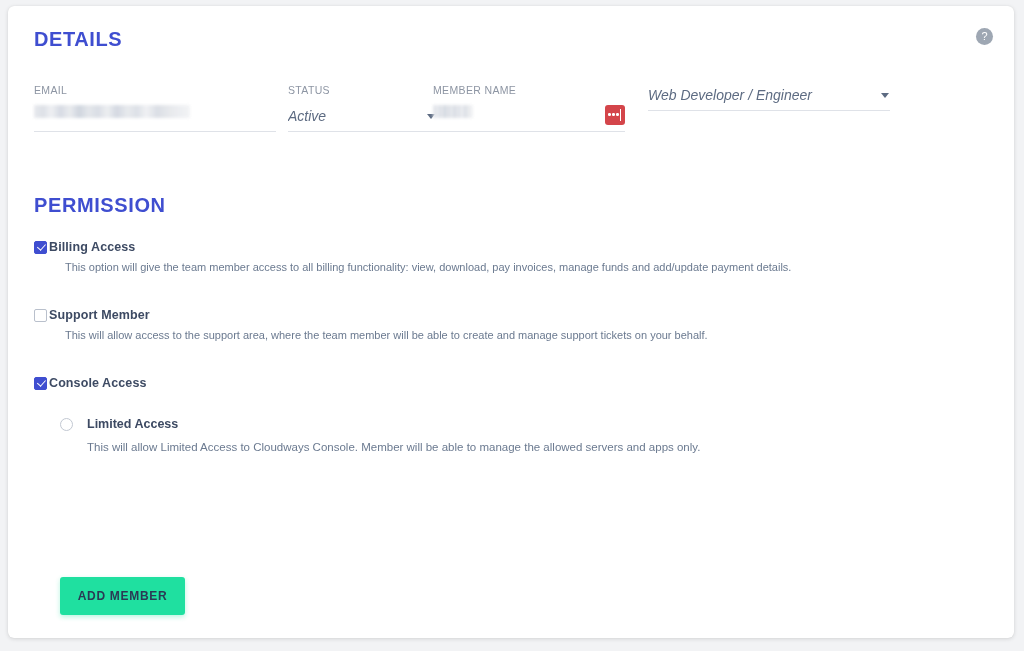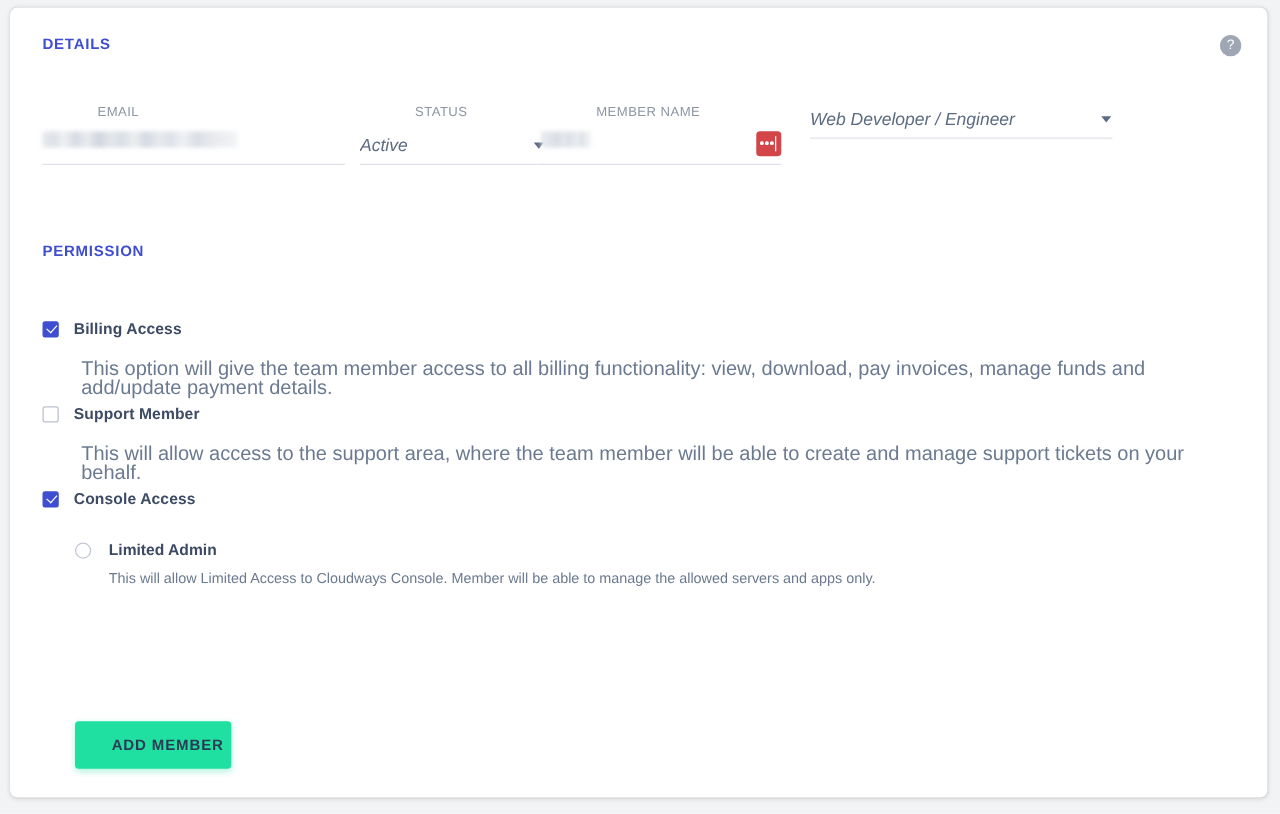--- a/index.html
+++ b/index.html
@@ -50,21 +50,21 @@
     font-family: "Liberation Sans", sans-serif;
     cursor: pointer;
     user-select: none;
   }
 
   
   .section-heading {
     position: absolute;
     left: 26px;
     color: #3f4ed0;
-    font-size: 12px;
+    font-size: 20px;
     font-weight: bold;
     letter-spacing: 0.6px;
   }
   #details-heading { top: 22px; }
   #permission-heading { top: 188px; }
 
   
   .details-row {
     position: absolute;
     top: 78px;
@@ -77,21 +77,20 @@
     top: 0;
     box-sizing: border-box;
   }
   .field-label {
     display: block;
     font-size: 10.5px;
     color: #8d95a3;
     letter-spacing: 0.35px;
     margin-bottom: 9px;
     text-transform: uppercase;
-    margin-left: 44px;
   }
   .field-line {
     position: relative;
     height: 26px;
     border-bottom: 1px solid #dfe2e8;
     font-style: italic;
   }
   .field-value {
     font-size: 14px;
     color: #5d6b82;
@@ -170,34 +169,33 @@
 
   
   .perm-block { position: absolute; left: 26px; width: 940px; }
   #perm-billing { top: 232px; }
   #perm-support { top: 300px; }
   #perm-console { top: 368px; }
 
   .perm-head {
     display: flex;
     align-items: center;
-    gap: 12px;
+    gap: 2px;
     height: 18px;
-    margin-top: 16px;
   }
   .perm-title {
     font-size: 12.5px;
     font-weight: bold;
     color: #3d4a63;
     letter-spacing: 0.1px;
   }
   .perm-desc {
-    margin-top: 16px;
+    margin-top: 4px;
     margin-left: 31px;
-    font-size: 16px;
+    font-size: 11px;
     color: #6b7a90;
     line-height: 15px;
   }
 
   
   .checkbox {
     position: relative;
     width: 13px;
     height: 13px;
     box-sizing: border-box;
@@ -282,21 +280,20 @@
   .btn {
     border: none;
     border-radius: 3px;
     font-family: "Liberation Sans", sans-serif;
     font-size: 12px;
     font-weight: bold;
     letter-spacing: 0.7px;
     cursor: pointer;
     height: 38px;
     padding: 0 6px;
-    text-align: right;
   }
   .btn-primary {
     background: #1fe0a0;
     color: #2a3a55;
     box-shadow: 0 2px 5px rgba(31,224,160,0.32);
     min-width: 125px;
   }
   .btn-secondary {
     background: #ffffff;
     color: #3d4a63;
@@ -376,21 +373,21 @@
     <div class="perm-block" id="perm-console">
       <div class="perm-head">
         <span class="checkbox checked"></span>
         <span class="perm-title">Console Access</span>
       </div>
 
 
       <div class="radio-row" id="radio-limited-access">
         <div class="radio-head">
           <span class="radio off"></span>
-          <span class="radio-title">Limited Admin</span>
+          <span class="radio-title">Limited Access</span>
         </div>
         <div class="radio-desc">This will allow Limited Access to Cloudways Console. Member will be able to manage the allowed servers and apps only.</div>
       </div>
     </div>
 
     <div class="actions">
       <button class="btn btn-primary">ADD MEMBER</button>
     </div>
 
   </div>

